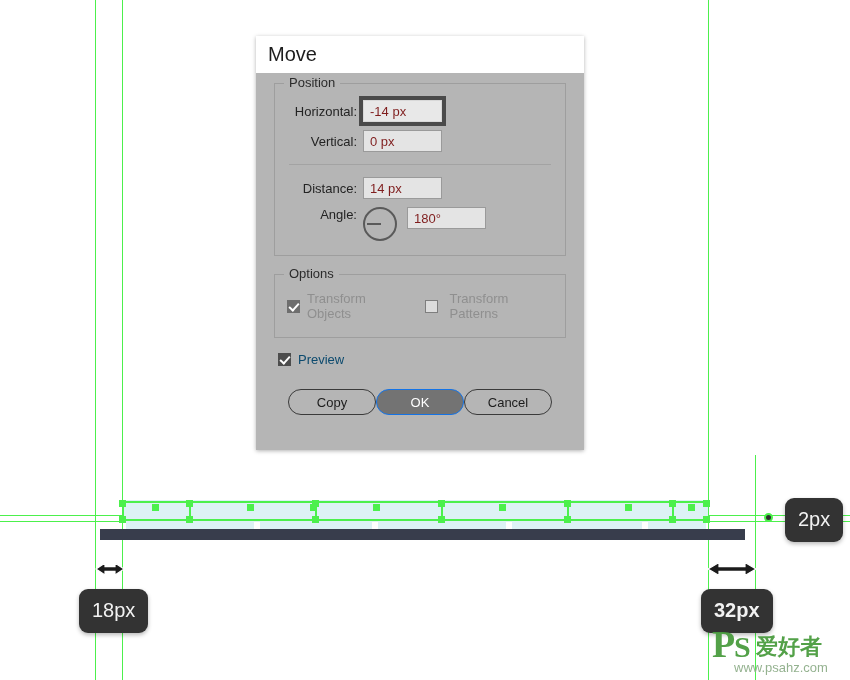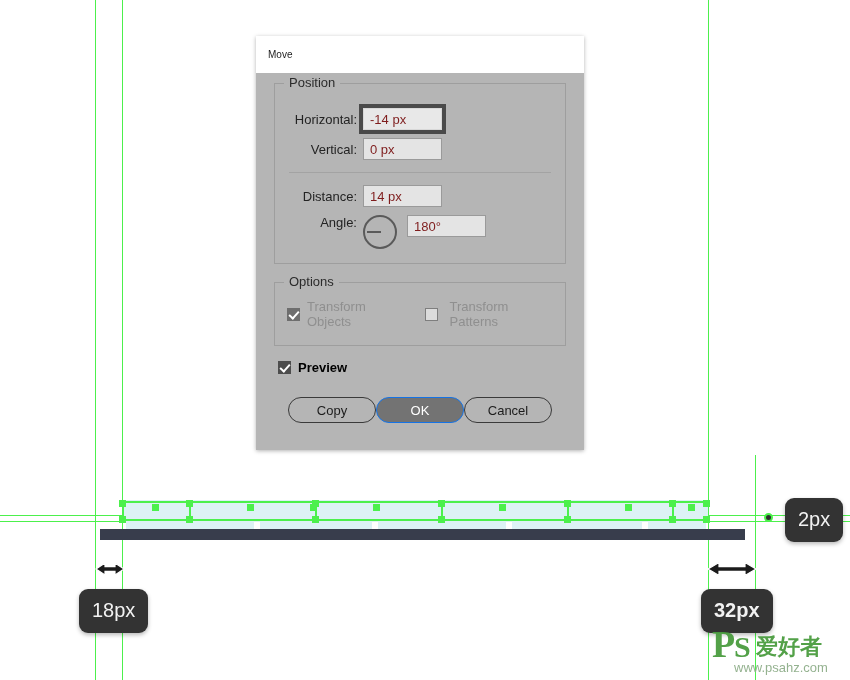--- a/index.html
+++ b/index.html
@@ -128,32 +128,32 @@
   }
   #dlg-titlebar {
     height: 37px;
     background: #ffffff;
     display: flex;
     align-items: center;
     padding-left: 12px;
     box-sizing: border-box;
   }
   #dlg-title {
-    font-size: 10px;
+    font-size: 20px;
     color: #1d1d1d;
   }
   #dlg-body {
     padding: 10px 18px 0 18px;
     box-sizing: border-box;
   }
 
   .groupbox {
     position: relative;
     border: 1px solid #9e9e9e;
-    padding: 24px 12px 14px 12px;
+    padding: 16px 12px 14px 12px;
     box-sizing: border-box;
   }
   .group-legend {
     position: absolute;
     top: -9px;
     left: 9px;
     background: #b5b5b5;
     padding: 0 5px;
     font-size: 13px;
     color: #2b2b2b;
@@ -256,21 +256,21 @@
     transform: rotate(42deg);
   }
   .cbox.dark.checked {
     background: #4d4d4d;
     border-color: #4d4d4d;
   }
   .opt-label {
     font-size: 13px;
     color: #8f8f8f;
   }
-  .opt-label.enabled { color: #000000; font-weight: bold; }
+  .opt-label.enabled { color: #0c4a6e; }
 
   #preview-row {
     margin: 14px 0 0 4px;
   }
 
   #button-row {
     display: flex;
     margin-top: 22px;
     justify-content: center;
   }

